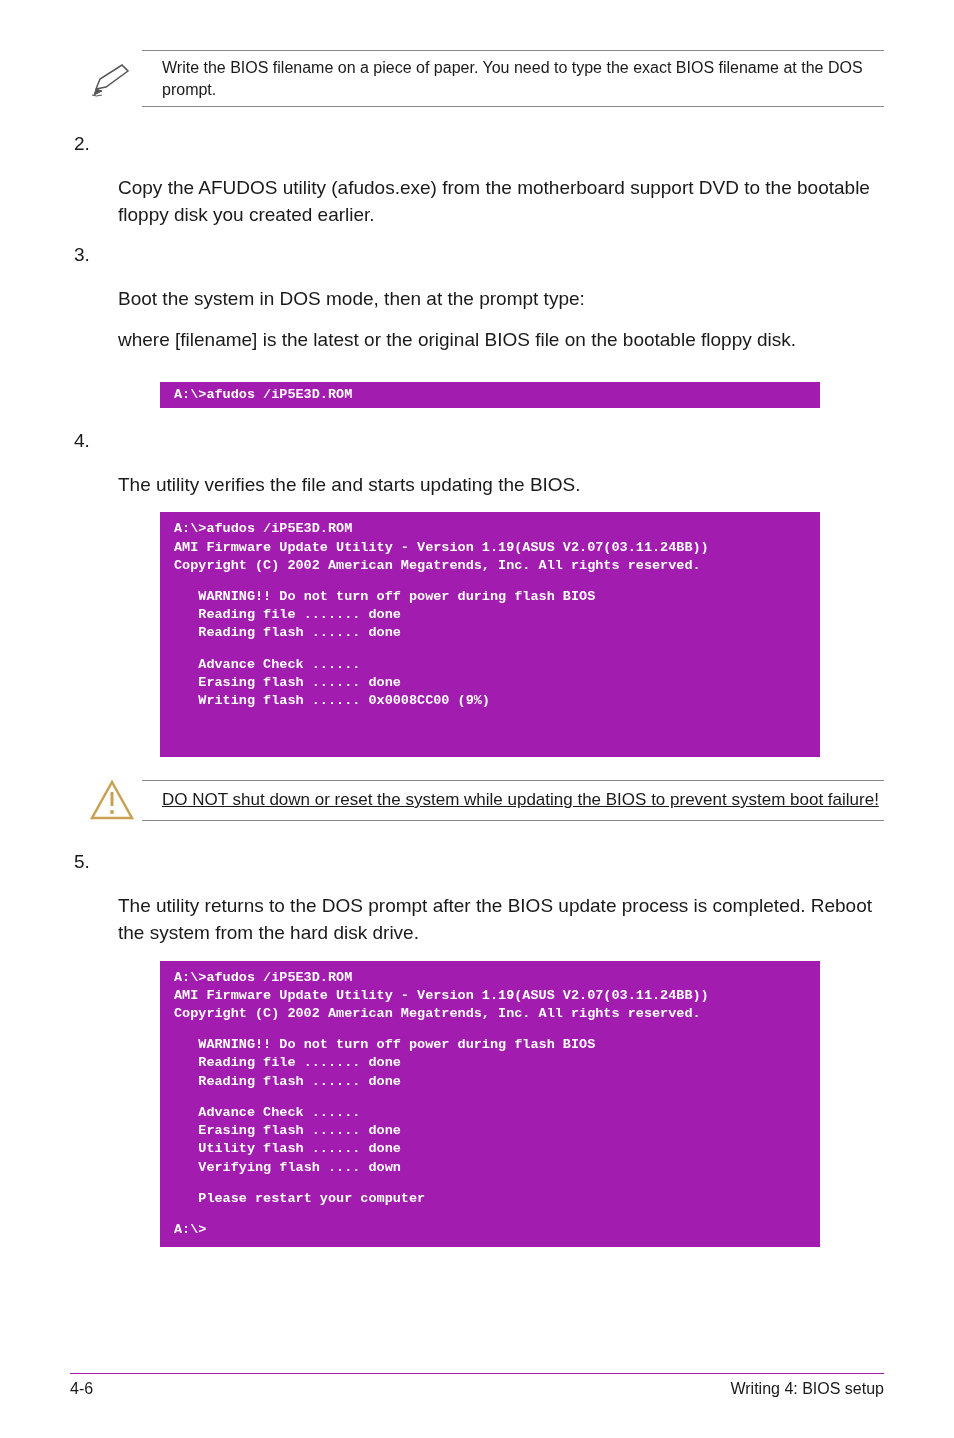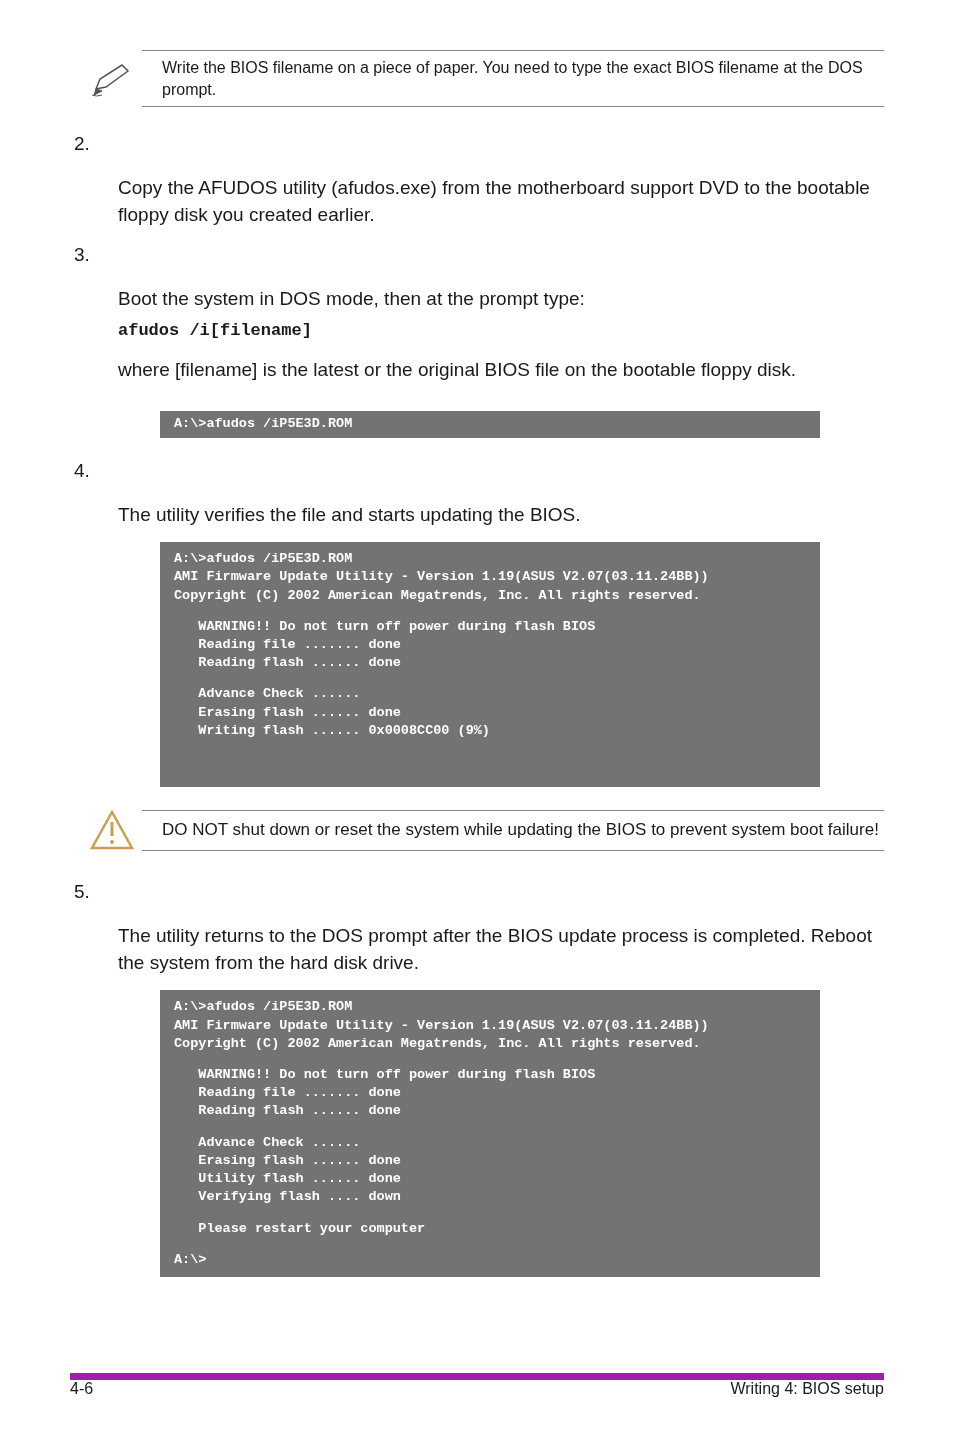--- a/index.html
+++ b/index.html
@@ -54,21 +54,21 @@
       font-weight: bold;
       font-size: 17px;
       margin-top: 6px;
       display: block;
     }
     .step-extra {
       margin-top: 14px;
       margin-bottom: 14px;
     }
     .terminal {
-      background: #737373;
+      background: #a21caf;
       color: #ffffff;
       font-family: 'Courier New', monospace;
       font-size: 13.5px;
       font-weight: bold;
       padding: 8px 14px;
       margin: 0 0 18px 90px;
       width: 660px;
       line-height: 1.35;
       white-space: pre-wrap;
     }
@@ -90,27 +90,29 @@
       align-items: center;
       justify-content: center;
     }
     .warning-text {
       font-size: 17px;
       line-height: 1.35;
       padding: 8px 0 8px 20px;
       border-top: 1px solid #888;
       border-bottom: 1px solid #888;
       flex: 1;
+      text-decoration: underline;
     }
     .footer {
       position: absolute;
       bottom: 40px;
       left: 70px;
       right: 70px;
-      border-top: 7px solid #a21caf;
+      border-top: 1px solid #a21caf;
+      padding-top: 6px;
       display: flex;
       justify-content: space-between;
       font-size: 16px;
     }
     .terminal .blank { height: 13px; display:block; }
   </style>
 </head>
 <body>
 
 <div class="note-block">
@@ -126,21 +128,20 @@
 
 <div class="step">
   <div class="step-num">2.</div>
   <div class="step-body">Copy the AFUDOS utility (afudos.exe) from the motherboard support DVD to the bootable floppy disk you created earlier.</div>
 </div>
 
 <div class="step">
   <div class="step-num">3.</div>
   <div class="step-body">
     <span>Boot the system in DOS mode, then at the prompt type:</span>
-    <span class="mono">afudos /i[filename]</span>
     <div class="step-extra">where [filename] is the latest or the original BIOS file on the bootable floppy disk.</div>
   </div>
 </div>
 
 <div class="terminal small"><span>A:\&gt;afudos /iP5E3D.ROM</span></div>
 
 <div class="step">
   <div class="step-num">4.</div>
   <div class="step-body">The utility verifies the file and starts updating the BIOS.</div>
 </div>

